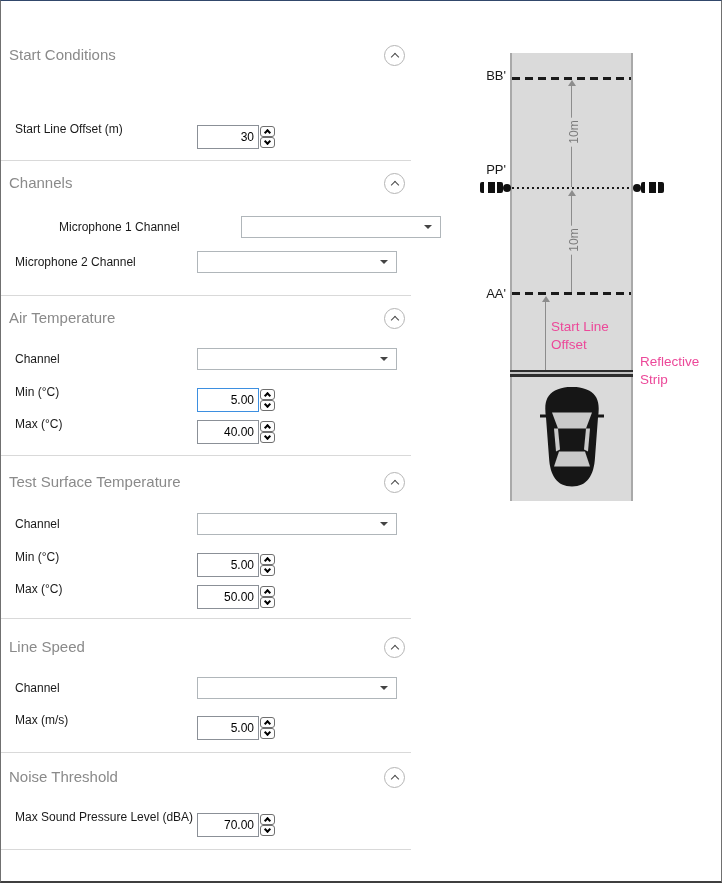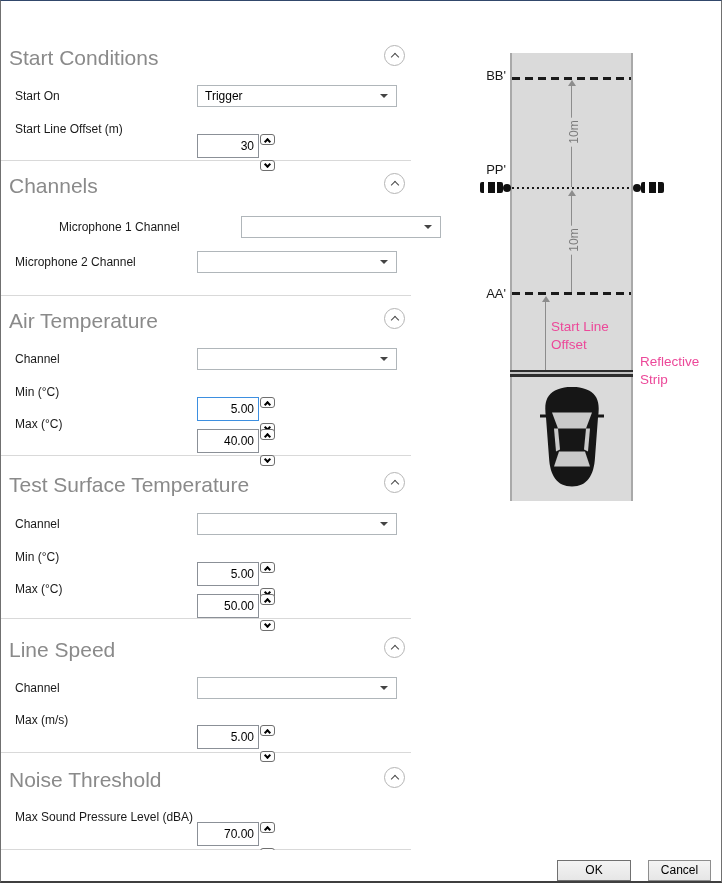--- a/index.html
+++ b/index.html
@@ -17,39 +17,39 @@
     color:#fff; font-size:6px; font-weight:bold; text-align:center; line-height:9px;
   }
   .win-title{ position:absolute; left:34px; top:0; line-height:32px; font-size:12px; color:#000; }
   .win-btns{ position:absolute; right:0; top:0; height:32px; display:flex; }
   .win-btn{ width:46px; height:32px; display:flex; align-items:center; justify-content:center; }
   .glyph-min{ width:10px; height:1px; background:#111; }
   .glyph-max{ width:9px; height:9px; border:1px solid #111; }
   .glyph-close{ font-size:19px; font-weight:300; color:#111; line-height:10px; margin-top:-2px; }
   
   .section{ position:absolute; left:0; width:410px; border-bottom:1px solid #d9d9d9; }
-  .sec-title{ position:absolute; left:8px; top:13px; font-size:21px; color:#8a8a8a; }
+  .sec-title{ position:absolute; left:8px; top:13px; font-size:15px; color:#8a8a8a; }
   .collapse-btn{
     position:absolute; left:383px; top:12px; width:21px; height:21px; border-radius:50%;
     border:1px solid #b5b5b5; background:#fff; display:flex; align-items:center; justify-content:center;
   }
   .chev{ display:block; width:6px; height:6px; border:solid #4a4a4a; border-width:1.5px 1.5px 0 0; }
   .chev.up{ transform:rotate(-45deg); margin-top:3px; }
   .row{ position:absolute; left:0; width:410px; height:24px; }
   .lbl{ position:absolute; left:14px; font-size:12px; color:#1a1a1a; line-height:23px; white-space:nowrap; }
   .combo{
     position:absolute; left:196px; top:0; width:200px; height:22px; background:#fff;
     border:1px solid #b0b6ba; font-size:12px; color:#000;
   }
   .combo-val{ position:absolute; left:7px; line-height:20px; }
   .combo-arrow{
     position:absolute; right:8px; top:8px; width:0; height:0;
     border-left:4px solid transparent; border-right:4px solid transparent; border-top:4px solid #444;
   }
-  .spinner{ position:absolute; left:196px; top:16px; height:37px; display:flex; }
+  .spinner{ position:absolute; left:196px; top:0; height:37px; display:flex;align-items:center; }
   .spin-input{
     width:62px; height:24px; border:1px solid #8b9097; background:#fff;
     font-family:"Liberation Sans",sans-serif; font-size:12px; text-align:right; padding-right:4px; color:#000; outline:none;
   }
   .spinner.focused .spin-input{ border:1px solid #3d8fe0; }
   .spin-btns{ width:16px; display:flex; flex-direction:column; justify-content:space-between; padding:0 0 0 1px; }
   .spin-btn{
     width:15px; height:11px; border:1px solid #6f6f6f; border-radius:3px; background:#fdfdfd;
     display:flex; align-items:center; justify-content:center;
   }
@@ -107,27 +107,20 @@
 <body>
 
 <div class="window">
 
 
   <div class="section" style="top:32px;height:128px;">
     <span class="sec-title">Start Conditions</span>
     <div class="collapse-btn">
         <i class="chev up"></i>
       </div>
-    <div class="row" style="top:52px;">
-      <span class="lbl">Start On</span>
-      <div class="combo">
-        <span class="combo-val">Trigger</span>
-        <span class="combo-arrow"></span>
-      </div>
-    </div>
     <div class="row" style="top:85px;">
       <span class="lbl">Start Line Offset (m)</span>
       <div class="spinner">
         <input class="spin-input" value="30" style="">
         <div class="spin-btns">
           <div class="spin-btn">
               <i class="schev up"></i>
             </div>
           <div class="spin-btn">
               <i class="schev down"></i>
@@ -284,24 +277,20 @@
               <i class="schev up"></i>
             </div>
           <div class="spin-btn">
               <i class="schev down"></i>
             </div>
         </div>
       </div>
     </div>
   </div>
 
-  <div class="footer">
-    <button class="btn btn-ok">OK</button>
-    <button class="btn btn-cancel">Cancel</button>
-  </div>
 
   <div class="diagram">
     <div class="track"></div>
 
     <div class="dash-line" style="top:76px;"></div>
     <div class="dot-line" style="top:186px;"></div>
     <div class="dash-line" style="top:291px;"></div>
     <div class="strip"></div>
 
     <span class="side-label" style="top:67px;">BB'</span>

